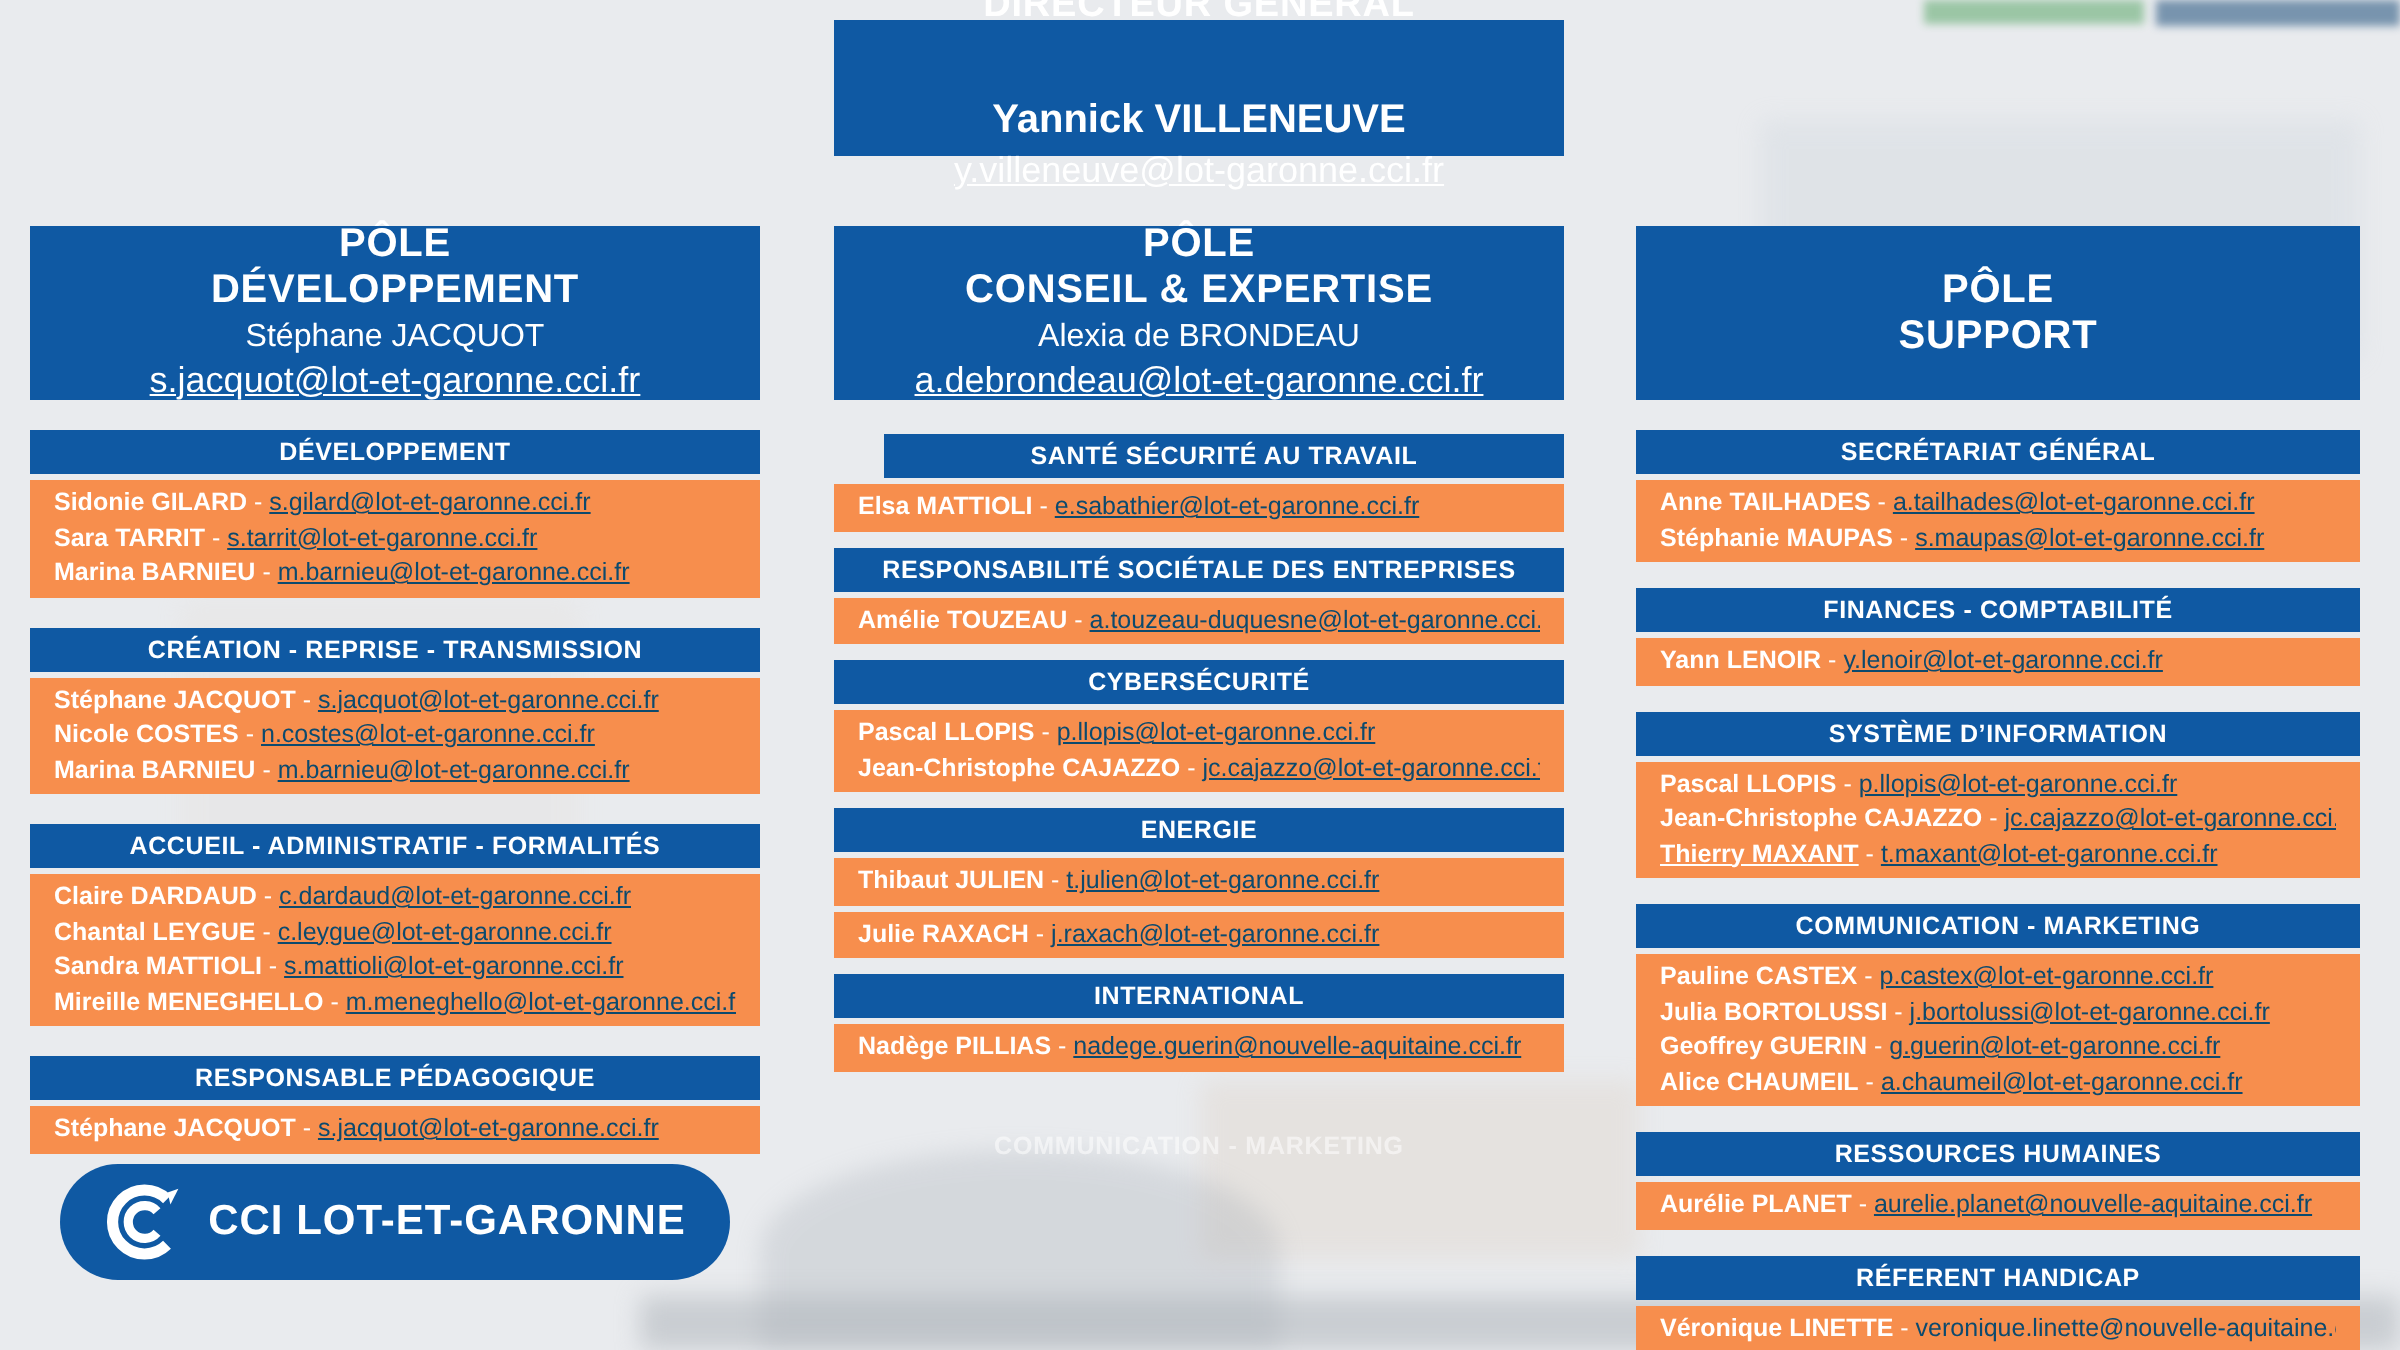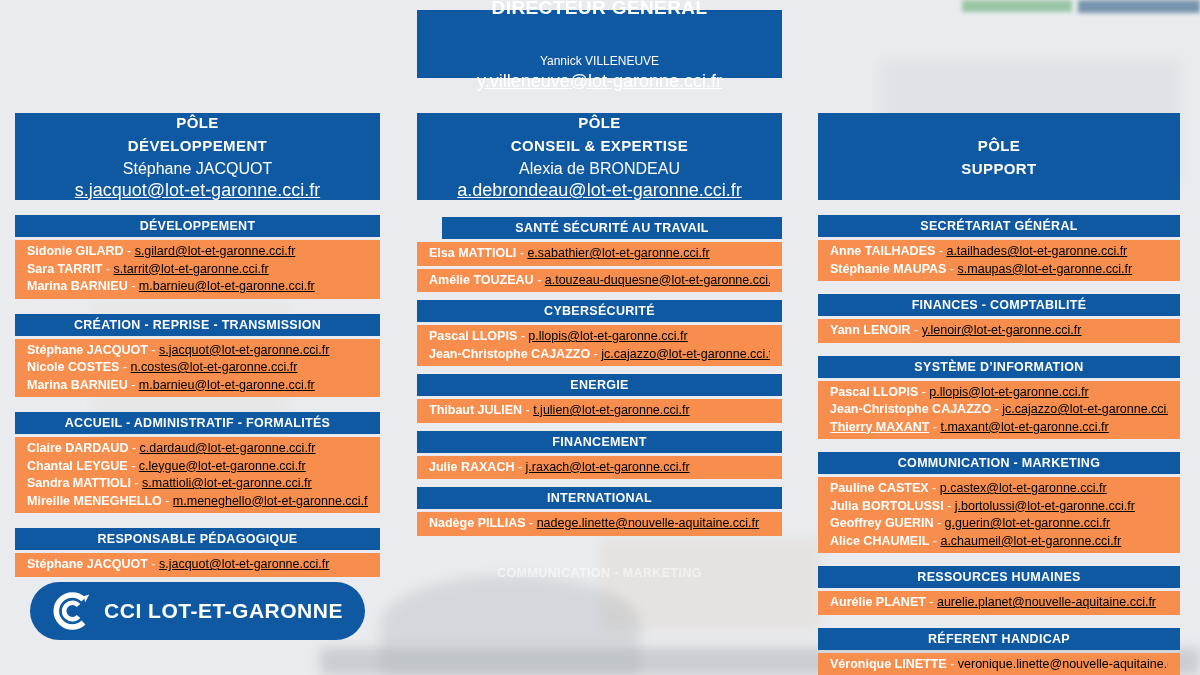--- a/index.html
+++ b/index.html
@@ -15,44 +15,44 @@
   .bg-warm1{left:600px;top:540px;width:220px;height:90px;background:#d8c3ae;opacity:.22;}
   .bg-warm2{left:90px;top:300px;width:200px;height:160px;background:#e3d9cf;opacity:.18;}
   .bg-cool1{left:880px;top:60px;width:300px;height:120px;background:#c3cdd6;opacity:.25;}
 
   .blue{background:#0f59a3;color:#fff;}
 
   
   .dg-box{position:absolute;left:417px;top:10px;width:365px;height:68px;
     display:flex;flex-direction:column;align-items:center;justify-content:center;gap:3px;}
   .dg-title{font-size:19px;font-weight:700;letter-spacing:.4px;}
-  .dg-name{font-size:12px;font-weight:400;margin-top:32px;}
+  .dg-name{font-size:20px;font-weight:700;margin-top:32px;}
   .email{color:#fdf3e0;text-decoration:underline;cursor:pointer;}
   .dg-box .email,.pole-email{color:#fff;text-decoration:underline;font-size:18px;cursor:pointer;}
 
   
   .column{position:absolute;top:113px;}
   .c0{left:15px;width:365px;--dgap:15px;}
   .c1{left:417px;width:365px;--dgap:8px;}
   .c2{left:818px;width:362px;--dgap:13px;}
 
   .pole-header{height:87px;display:flex;flex-direction:column;align-items:center;justify-content:center;gap:2px;}
-  .pole-title-line{font-size:15px;font-weight:700;letter-spacing:.4px;line-height:21px;text-align:right;}
+  .pole-title-line{font-size:20px;font-weight:700;letter-spacing:.4px;line-height:21px;text-align:right;}
   .pole-name{font-size:16px;font-weight:400;margin-top:2px;}
 
   .dept-bar{margin-top:var(--dgap);height:22px;display:flex;align-items:center;justify-content:center;
     font-size:12.5px;font-weight:700;letter-spacing:.3px;}
   .pole-header + .dept-bar{margin-top:15px;}
   .c1 .pole-header + .dept-bar{margin-top:17px;margin-left:25px;}
 
   .dept-box{margin-top:3px;background:#f78e4d;color:#fff;padding:3px 12px;}
   .member{line-height:17.5px;font-size:12.5px;white-space:nowrap;overflow:hidden;}
   .mname{font-weight:700;}
   .mname.u{text-decoration:underline;text-align:right;}
-  .memail{color:#000000;text-decoration:underline;cursor:pointer;}
+  .memail{color:#0c4a6e;text-decoration:underline;cursor:pointer;}
   .memail.nou{text-decoration:none;}
 
   
   .ghost{position:absolute;left:417px;top:566px;width:365px;text-align:center;
     color:#ffffff;opacity:.55;font-size:12.5px;font-weight:700;letter-spacing:.4px;}
 
   
   .logo-pill{position:absolute;left:30px;top:582px;width:335px;height:58px;background:#0f59a3;
     border-radius:30px;display:flex;align-items:center;justify-content:center;gap:12px;color:#fff;}
   .logo-text{font-size:21px;font-weight:700;letter-spacing:.5px;}
@@ -112,39 +112,39 @@
       <div class="pole-header blue">
         <div class="pole-title-line">PÔLE</div>
         <div class="pole-title-line">CONSEIL &amp; EXPERTISE</div>
         <div class="pole-name">Alexia de BRONDEAU</div>
         <div class="pole-email">a.debrondeau@lot-et-garonne.cci.fr</div>
       </div>
       <div class="dept-bar blue">SANTÉ SÉCURITÉ AU TRAVAIL</div>
       <div class="dept-box">
         <div class="member"><span class="mname">Elsa MATTIOLI</span><span class="sep"> - </span><span class="memail">e.sabathier@lot-et-garonne.cci.fr</span></div>
       </div>
+      <div class="dept-bar blue">RESPONSABILITÉ SOCIÉTALE DES ENTREPRISES</div>
       <div class="dept-box">
         <div class="member"><span class="mname">Amélie TOUZEAU</span><span class="sep"> - </span><span class="memail">a.touzeau-duquesne@lot-et-garonne.cci.fr</span></div>
       </div>
       <div class="dept-bar blue">CYBERSÉCURITÉ</div>
       <div class="dept-box">
         <div class="member"><span class="mname">Pascal LLOPIS</span><span class="sep"> - </span><span class="memail">p.llopis@lot-et-garonne.cci.fr</span></div>
         <div class="member"><span class="mname">Jean-Christophe CAJAZZO</span><span class="sep"> - </span><span class="memail">jc.cajazzo@lot-et-garonne.cci.fr</span></div>
       </div>
       <div class="dept-bar blue">ENERGIE</div>
       <div class="dept-box">
         <div class="member"><span class="mname">Thibaut JULIEN</span><span class="sep"> - </span><span class="memail">t.julien@lot-et-garonne.cci.fr</span></div>
       </div>
-      <div class="dept-bar blue">FINANCEMENT</div>
       <div class="dept-box">
         <div class="member"><span class="mname">Julie RAXACH</span><span class="sep"> - </span><span class="memail">j.raxach@lot-et-garonne.cci.fr</span></div>
       </div>
       <div class="dept-bar blue">INTERNATIONAL</div>
       <div class="dept-box">
-        <div class="member"><span class="mname">Nadège PILLIAS</span><span class="sep"> - </span><span class="memail">nadege.linette@nouvelle-aquitaine.cci.fr</span></div>
+        <div class="member"><span class="mname">Nadège PILLIAS</span><span class="sep"> - </span><span class="memail">nadege.guerin@nouvelle-aquitaine.cci.fr</span></div>
       </div>
     </div>
   <div class="column c2">
       <div class="pole-header blue">
         <div class="pole-title-line">PÔLE</div>
         <div class="pole-title-line">SUPPORT</div>
       </div>
       <div class="dept-bar blue">SECRÉTARIAT GÉNÉRAL</div>
       <div class="dept-box">
         <div class="member"><span class="mname">Anne TAILHADES</span><span class="sep"> - </span><span class="memail">a.tailhades@lot-et-garonne.cci.fr</span></div>

